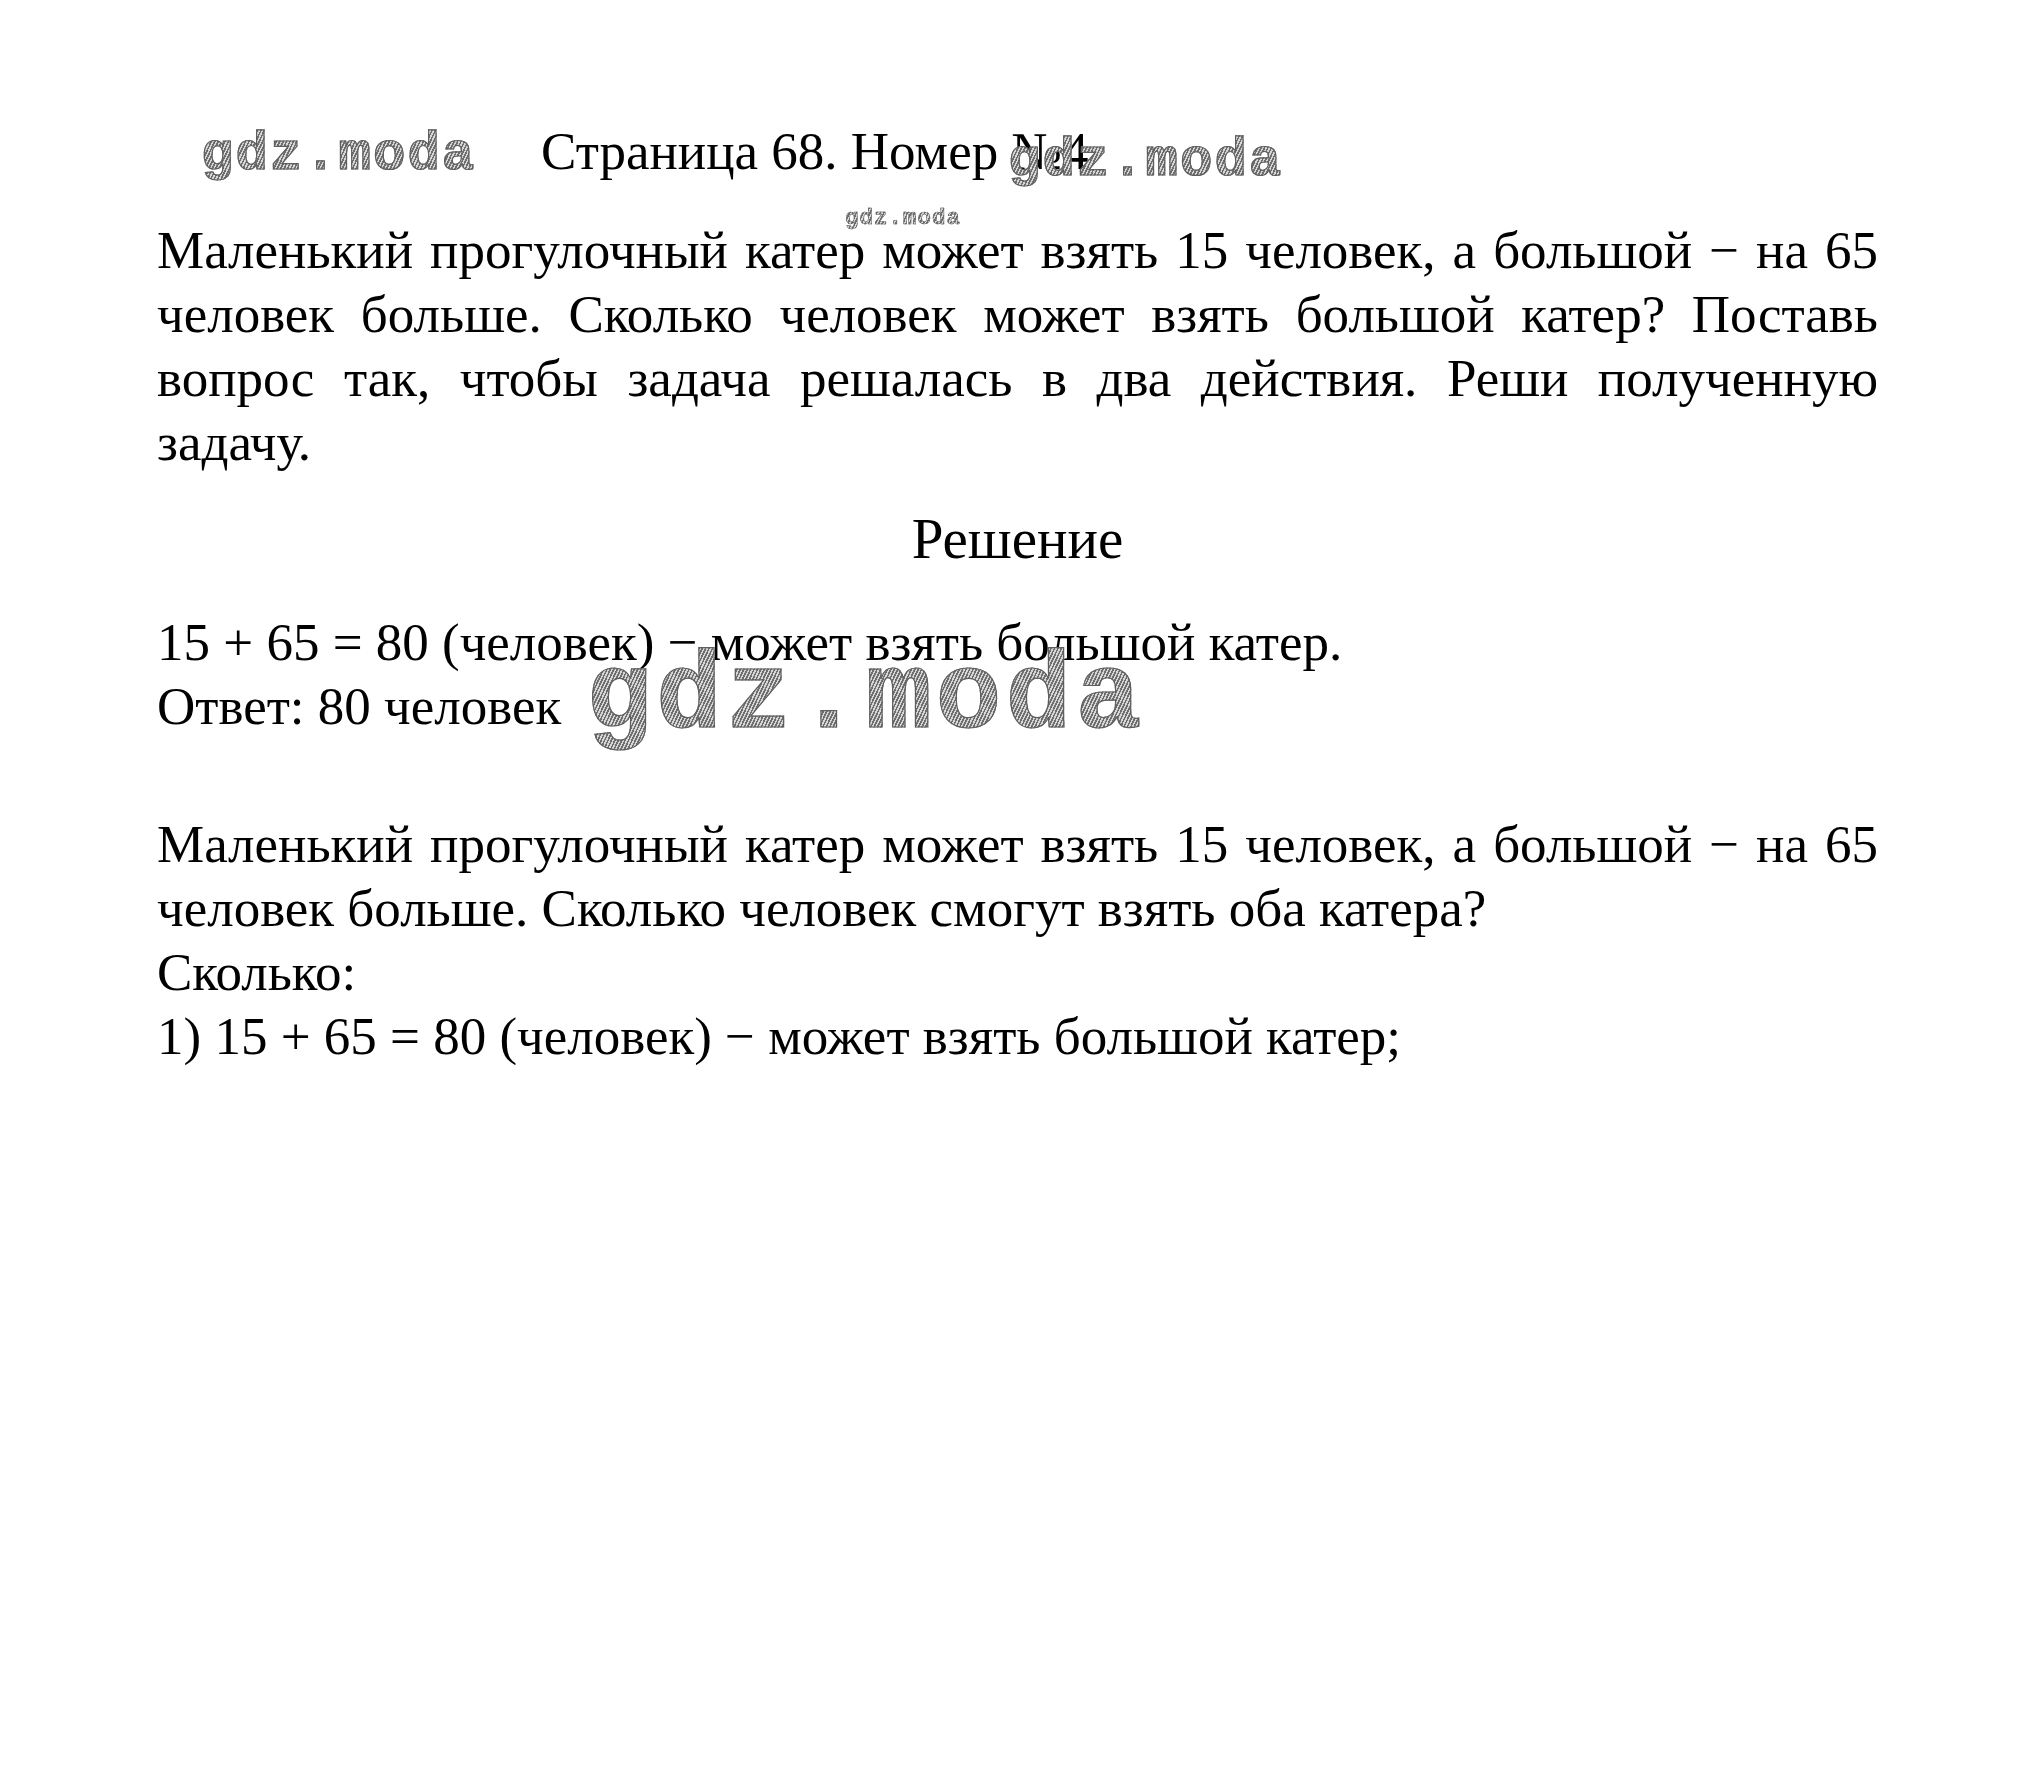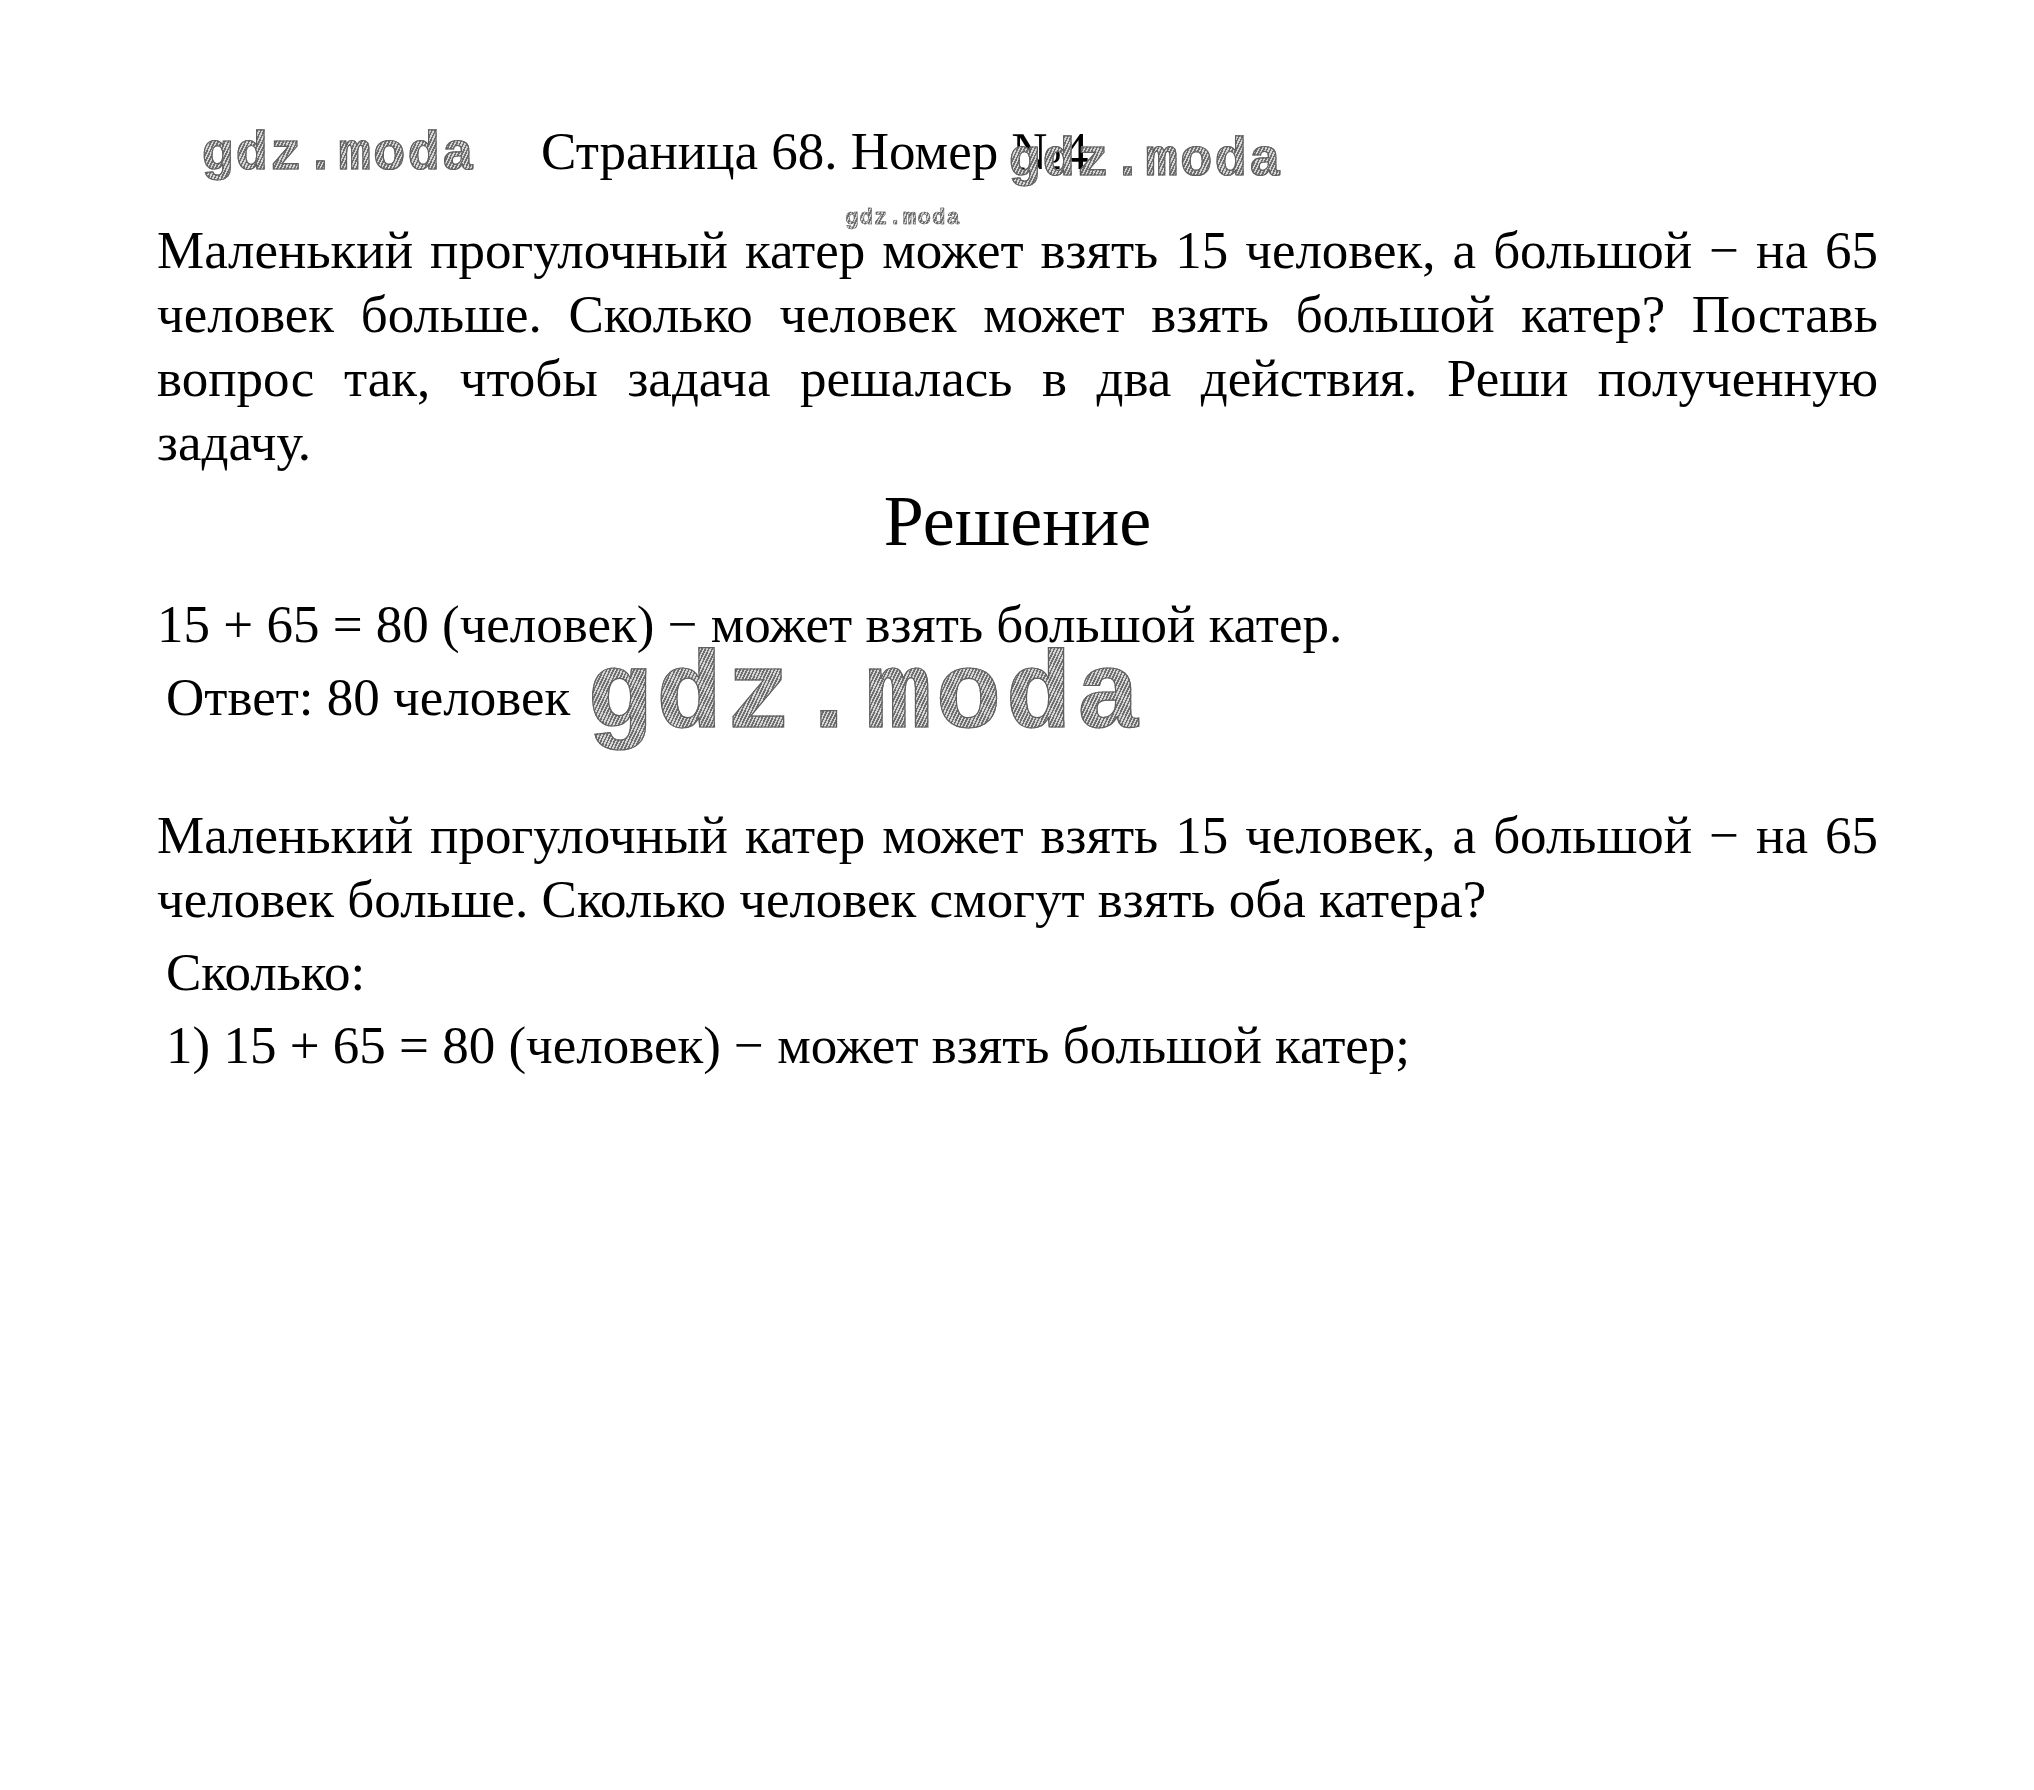--- a/index.html
+++ b/index.html
@@ -19,28 +19,28 @@
   }
   .content {
     padding: 218px 157px 0 157px;
     line-height: 64px;
   }
   .justified {
     text-align: justify;
     margin: 0;
   }
   .line {
-    margin: 9px;
+    margin: 0;
   }
   .heading {
     text-align: center;
     font-weight: normal;
-    font-size: 72px;
+    font-size: 57px;
     line-height: 64px;
-    margin: 15px 0 0 0;
+    margin: 33px 0 0 0;
   }
   .eq {
     margin: 39px 0 0 0;
   }
   .task2 {
     margin: 74px 0 0 0;
   }
   .abs {
     position: absolute;
     white-space: nowrap;

